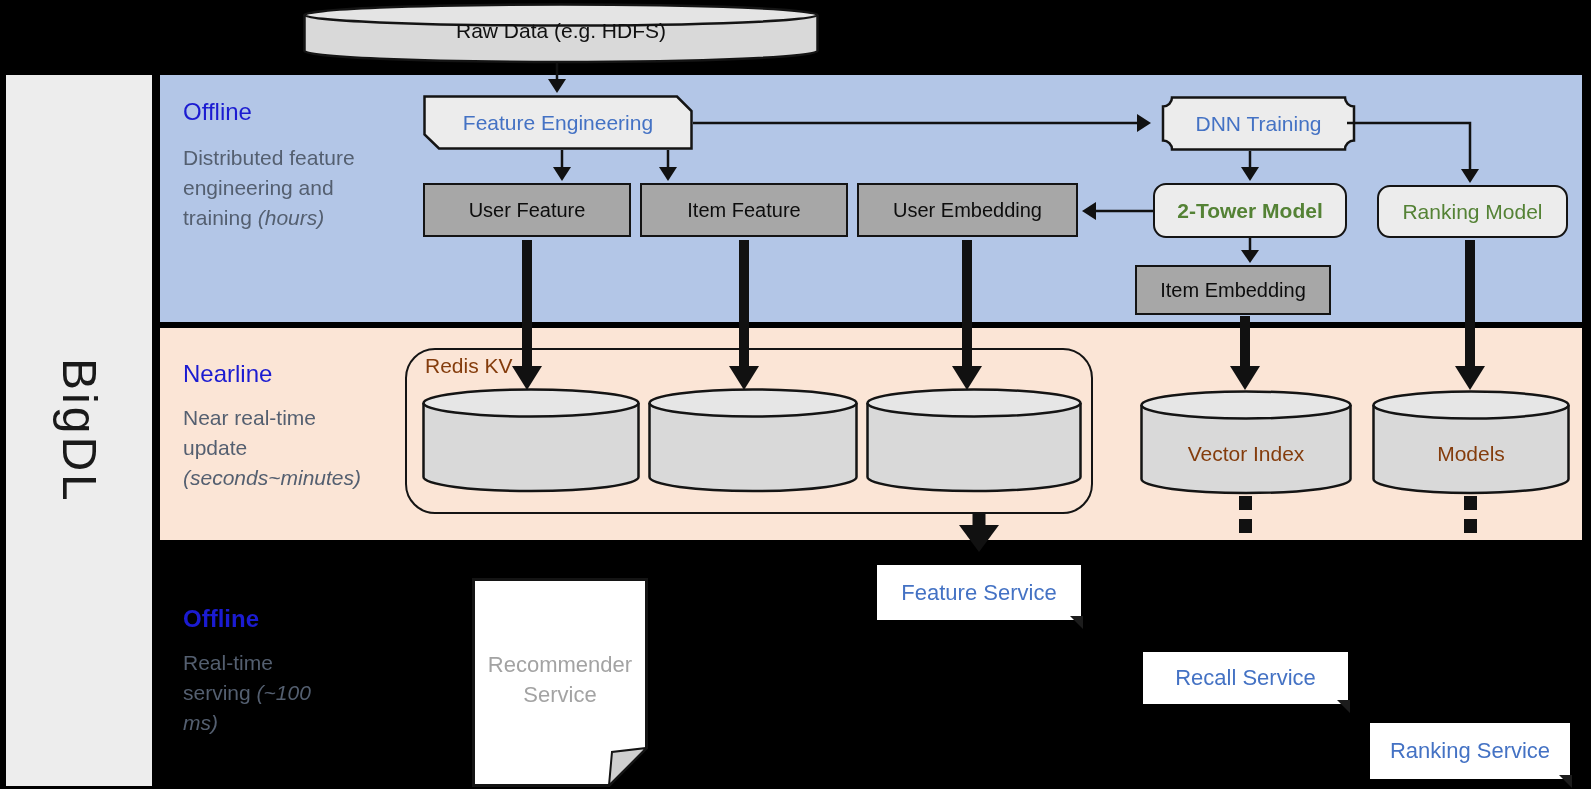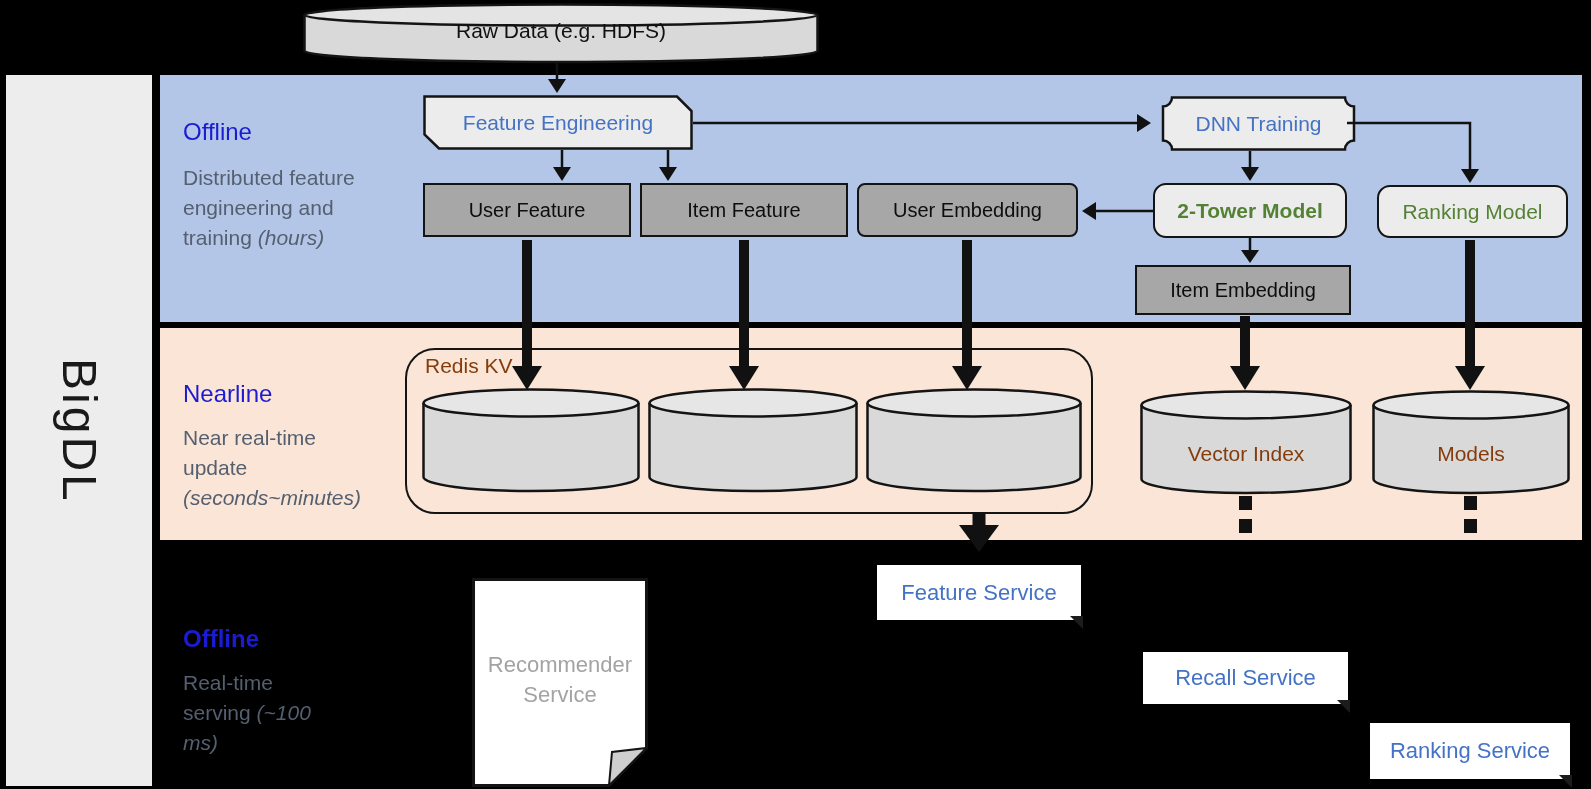--- a/index.html
+++ b/index.html
@@ -1,20 +1,20 @@
 <!DOCTYPE html>
 <html><head>
 <meta charset="utf-8">
 <style>
   html,body{margin:0;padding:0;background:#000;}
   #stage{
     position:relative;width:1591px;height:789px;background:#000;overflow:hidden;
     font-family:"Liberation Sans", sans-serif;
   }
-  .abs{position:absolute;margin-top:20px;}
+  .abs{position:absolute;}
   .band{position:absolute;left:160px;width:1422px;}
   .band.offline{top:75px;height:247px;background:#b3c6e7;}
   .band.nearline{top:328px;height:212px;background:#fbe5d6;}
   .bigdl-bar{
     position:absolute;left:6px;top:75px;width:146px;height:711px;background:#ededed;
     display:flex;align-items:center;justify-content:center;
   }
   .bigdl-bar span{
     writing-mode:vertical-rl;font-size:48px;color:#1a1a1a;letter-spacing:3px;
   }
@@ -113,32 +113,32 @@
     </svg>
     <span class="lbl blue-text">DNN Training</span>
   </div>
 
   <div class="graybox" style="left:423px;top:183px;width:208px;height:54px;">
       <span>User Feature</span>
     </div>
   <div class="graybox" style="left:640px;top:183px;width:208px;height:54px;">
       <span>Item Feature</span>
     </div>
-  <div class="graybox" style="left:857px;top:183px;width:221px;height:54px;border-radius:8px;">
+  <div class="graybox" style="left:857px;top:183px;width:221px;height:54px;">
       <span>User Embedding</span>
     </div>
 
   <div class="roundbox green-text" style="left:1153px;top:183px;width:194px;height:55px;font-weight:bold;">
       <span>2-Tower Model</span>
     </div>
   <div class="roundbox green-text" style="left:1377px;top:185px;width:191px;height:53px;">
       <span>Ranking Model</span>
     </div>
 
-  <div class="graybox" style="left:1135px;top:265px;width:216px;height:50px;text-align:center;">
+  <div class="graybox" style="left:1135px;top:265px;width:196px;height:50px;text-align:center;">
       <span>Item Embedding</span>
     </div>
 
   <div class="redis-container"></div>
   <div class="redis-label">Redis KV</div>
 
   <div class="cyl" style="left:422px;top:388px;width:218px;height:104px;">
     <svg viewBox="0 0 218 104" preserveAspectRatio="none">
       <path d="M1.5,15 V89 A107.5,14 0 0 0 216.5,89 V15" fill="#d9d9d9" stroke="#141414" stroke-width="2.5"></path>
       <ellipse cx="109" cy="15" rx="107.5" ry="13.5" fill="#e6e6e6" stroke="#141414" stroke-width="2.5"></ellipse>

